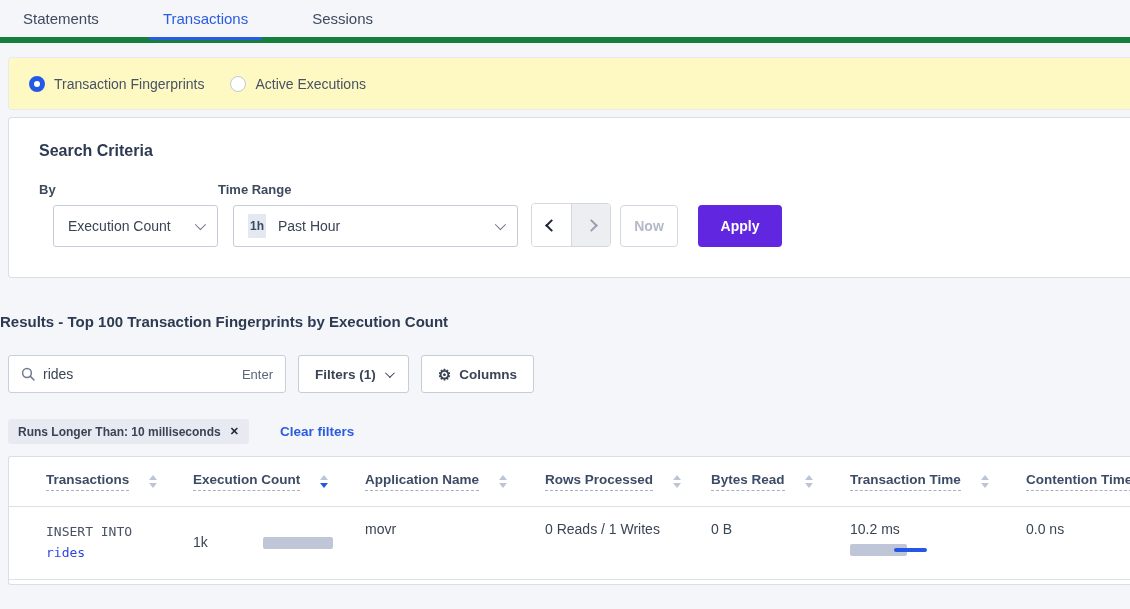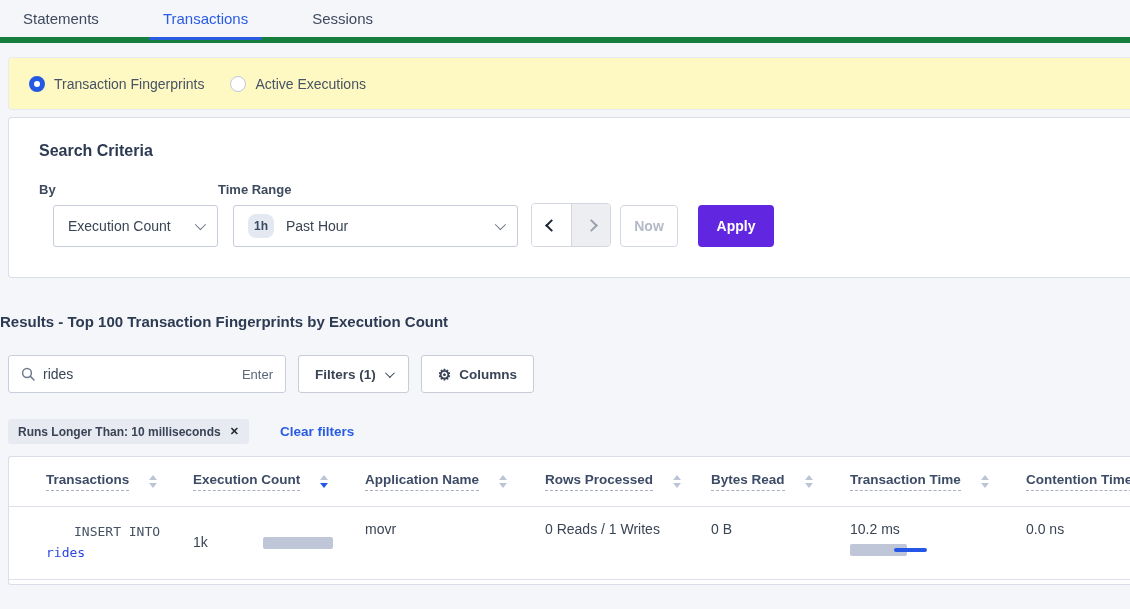--- a/index.html
+++ b/index.html
@@ -54,21 +54,21 @@
   }
   .sel-top { width:80px; }
   .sel-by { width:165px; margin-left:14px; }
   .sel-time { width:285px; margin-left:15px; }
   .chev {
     width:8px; height:8px; border-right:1.6px solid #6b7486; border-bottom:1.6px solid #6b7486;
     transform:rotate(45deg) translateY(-2px); flex:none;
   }
   .time-left { display:flex; align-items:center; }
   .time-badge {
-    width:26px; height:24px; background:#e3e8f1; border-radius:8px;
+    width:18px; height:24px; background:#e3e8f1; border-radius:1px;
     display:flex; align-items:center; justify-content:center;
     font-size:12px; font-weight:700; color:#3a4a63; margin-right:12px;
   }
   .arrow-group {
     display:flex; margin-left:13px; border:1px solid #d4d7de; border-radius:4px; overflow:hidden;
   }
   .arrow-btn {
     width:39px; height:42px; display:flex; align-items:center; justify-content:center;
     background:#fff; cursor:pointer;
   }
@@ -80,21 +80,21 @@
   .chev-right {
     width:9px; height:9px; border-right:2.6px solid #9aa1ae; border-top:2.6px solid #9aa1ae;
     transform:rotate(45deg);
   }
   .btn-now {
     margin-left:9px; width:58px; height:42px; background:#fff;
     border:1px solid #d3d8e3; border-radius:4px; color:#b3b9c7;
     font-size:14px; font-weight:600; cursor:pointer; font-family:inherit;
   }
   .btn-apply {
-    margin-left:20px; width:76px; height:42px; background:#6127e0; border:none;
+    margin-left:20px; width:84px; height:42px; background:#6127e0; border:none;
     border-radius:4px; color:#fff; font-size:14px; font-weight:700; cursor:pointer;
     font-family:inherit;
   }
   
   .results-heading {
     margin-top:35px; font-size:15px; font-weight:700; color:#2c3a52;
   }
   .toolbar { display:flex; align-items:center; margin:25px 0 0 8px; }
   .search-box {
     width:278px; height:38px; background:#fff; border:1px solid #c9cede; border-radius:3px;
@@ -142,21 +142,21 @@
     border-bottom:5px solid #bcc5d6; margin-bottom:3px;
   }
   .tri-down {
     width:0; height:0; border-left:4px solid transparent; border-right:4px solid transparent;
     border-top:5px solid #bcc5d6;
   }
   .th.sort-desc .tri-down { border-top-color:#2457e6; }
   .trow { padding-top:14px; padding-bottom:16px; border-bottom:1px solid #dce0e9; }
   .td { font-size:14px; color:#394455; overflow:hidden; }
   .sql { font-family:"DejaVu Sans Mono", monospace; font-size:13px; line-height:21px; }
-  .sql-line1 { color:#475264;margin-left:28px; }
+  .sql-line1 { color:#475264; }
   .sql-link { color:#2b46e0; cursor:pointer; }
   .count-cell { display:flex; align-items:center; }
   .count-val { width:70px; }
   .count-bar { width:70px; height:12px; background:#bfc6d7; border-radius:2px; margin-top:2px; }
   .time-bar-wrap { position:relative; height:12px; margin-top:7px; width:80px; }
   .time-bar-mean { position:absolute; left:0; top:0; width:57px; height:12px; background:#bfc6d7; border-radius:2px; }
   .time-bar-dev { position:absolute; left:44px; top:4px; width:33px; height:4px; background:#2457e6; border-radius:2px; }
 </style>
 </head>
 <body>

